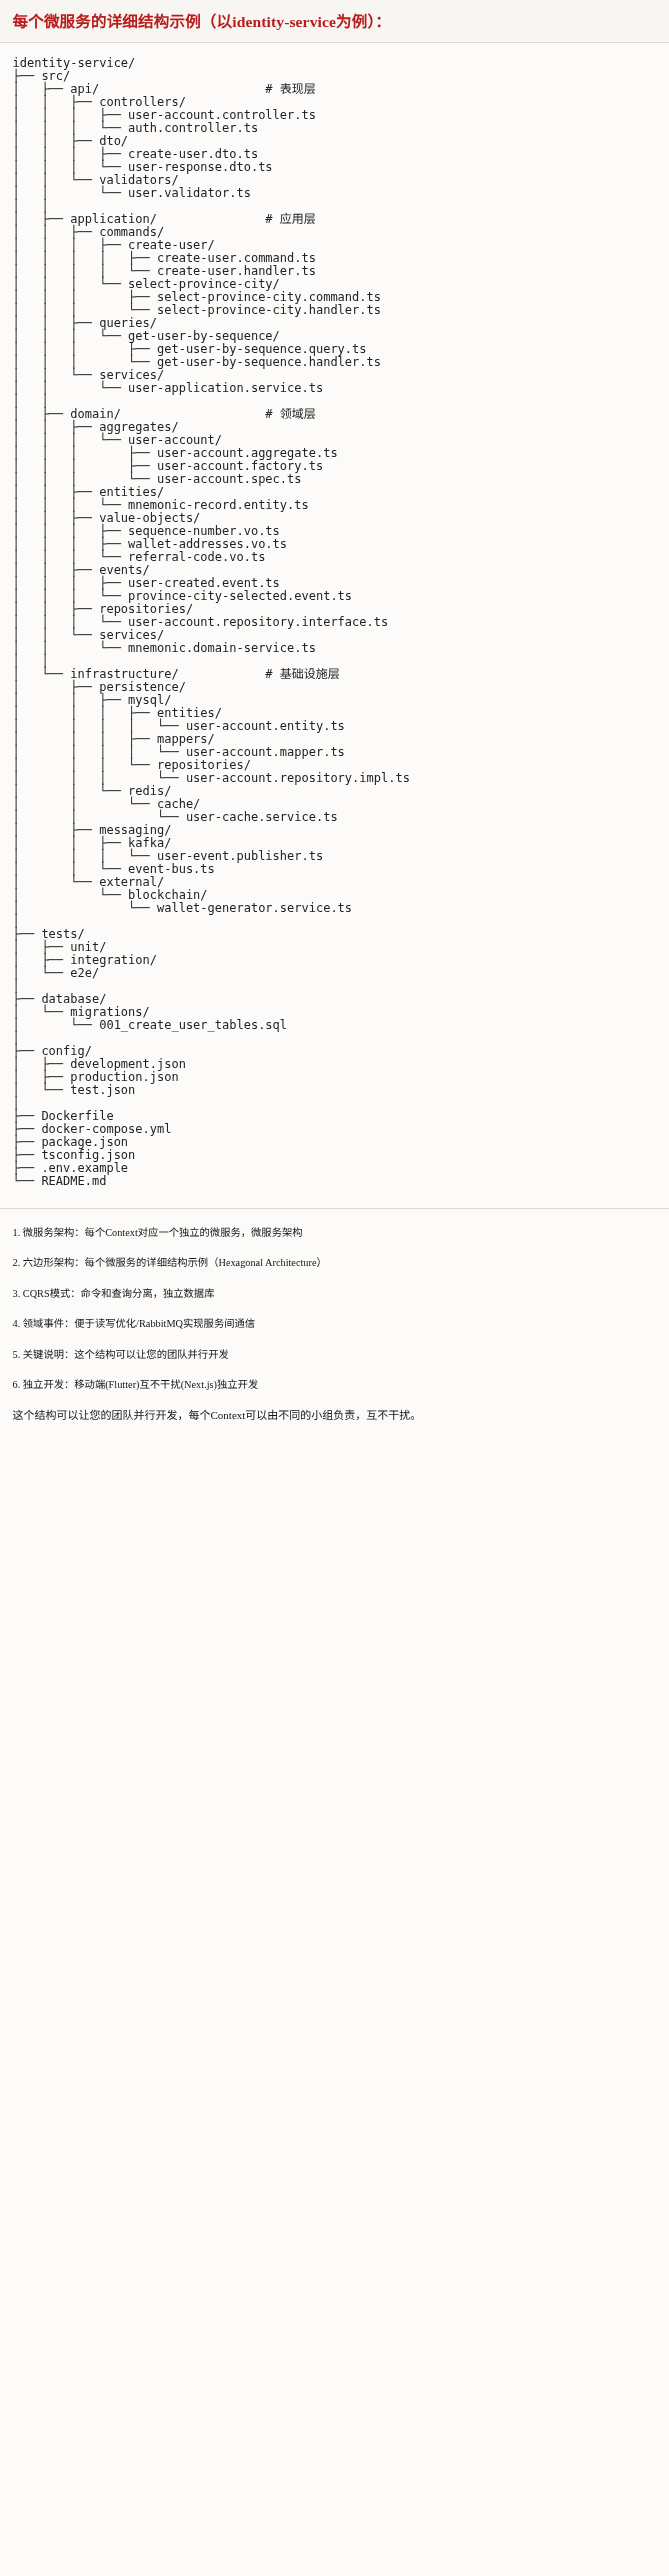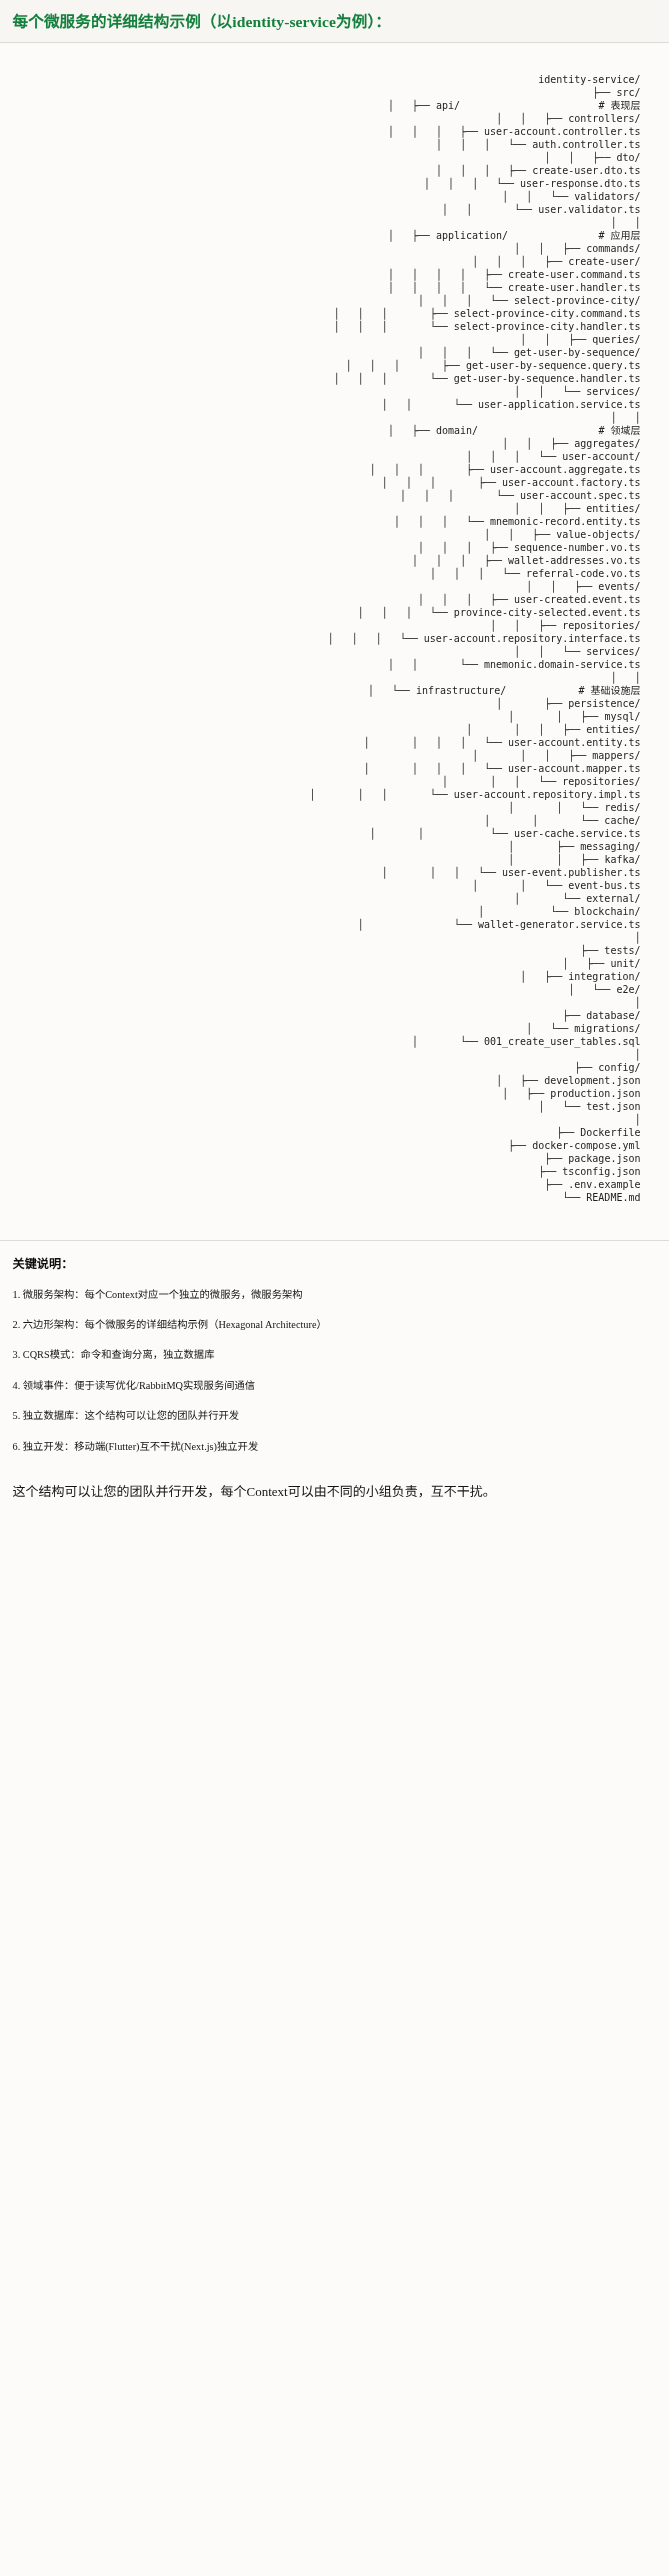--- a/index.html
+++ b/index.html
@@ -26,41 +26,40 @@
     border-bottom: 0.6px solid #dddbd5;
     padding: 11.3px 12.5px 10px 12.5px;
     box-sizing: border-box;
   }
   .doc-title {
     margin: 0;
     font-size: 15.6px;
     font-weight: bold;
     line-height: 1.35;
     letter-spacing: 0.1px;
-    color: #15803d;
+    color: #b91c1c;
     font-family: "Liberation Serif", "DejaVu Serif", serif;
   }
 
   
   .tree-block {
     padding: 13.8px 12.5px 16.3px 12.5px;
     box-sizing: border-box;
     background: #fcfbf9;
   }
   pre.tree {
-    margin: 16px;
+    margin: 0;
     padding: 0;
     font-family: "DejaVu Sans Mono", "Liberation Mono", monospace;
-    font-size: 10px;
+    font-size: 12px;
     line-height: 13px;
     color: #222222;
     white-space: pre;
     letter-spacing: 0px;
     tab-size: 4;
-    text-align: right;
   }
 
   
   .notes-sep {
     height: 0.6px;
     background: #dddbd5;
     margin: 3.8px 0 0 0;
     border: 0;
   }
 
@@ -94,22 +93,22 @@
     margin-bottom: 0;
   }
   ol.notes-list > li::before {
     content: counter(noteitem) ". ";
     font-size: 10.3px;
   }
   ol.notes-list .note-term {
     font-weight: normal;
   }
   .notes-footer {
-    margin: 28px 0 0 0;
-    font-size: 13px;
+    margin: 14px 0 0 0;
+    font-size: 11px;
     line-height: 1.6;
     color: #141414;
   }
 </style>
 </head>
 <body>
 
 <div class="page">
 
   <header class="doc-header">
@@ -202,28 +201,27 @@
 ├── docker-compose.yml
 ├── package.json
 ├── tsconfig.json
 ├── .env.example
 └── README.md</pre>
   </section>
 
   <hr class="notes-sep">
 
   <section class="notes">
-    <h2 class="notes-heading">关键说明：</h2>
 
     <ol class="notes-list">
       <li><span class="note-term">微服务架构</span><span class="note-desc">：每个Context对应一个独立的微服务，微服务架构</span></li>
       <li><span class="note-term">六边形架构</span><span class="note-desc">：每个微服务的详细结构示例（Hexagonal Architecture）</span></li>
       <li><span class="note-term">CQRS模式</span><span class="note-desc">：命令和查询分离，独立数据库</span></li>
       <li><span class="note-term">领域事件</span><span class="note-desc">：便于读写优化/RabbitMQ实现服务间通信</span></li>
-      <li><span class="note-term">独立数据库</span><span class="note-desc">：这个结构可以让您的团队并行开发</span></li>
+      <li><span class="note-term">关键说明</span><span class="note-desc">：这个结构可以让您的团队并行开发</span></li>
       <li><span class="note-term">独立开发</span><span class="note-desc">：移动端(Flutter)互不干扰(Next.js)独立开发</span></li>
     </ol>
 
     <p class="notes-footer">这个结构可以让您的团队并行开发，每个Context可以由不同的小组负责，互不干扰。</p>
   </section>
 
 </div>
 
 
 </body></html>

